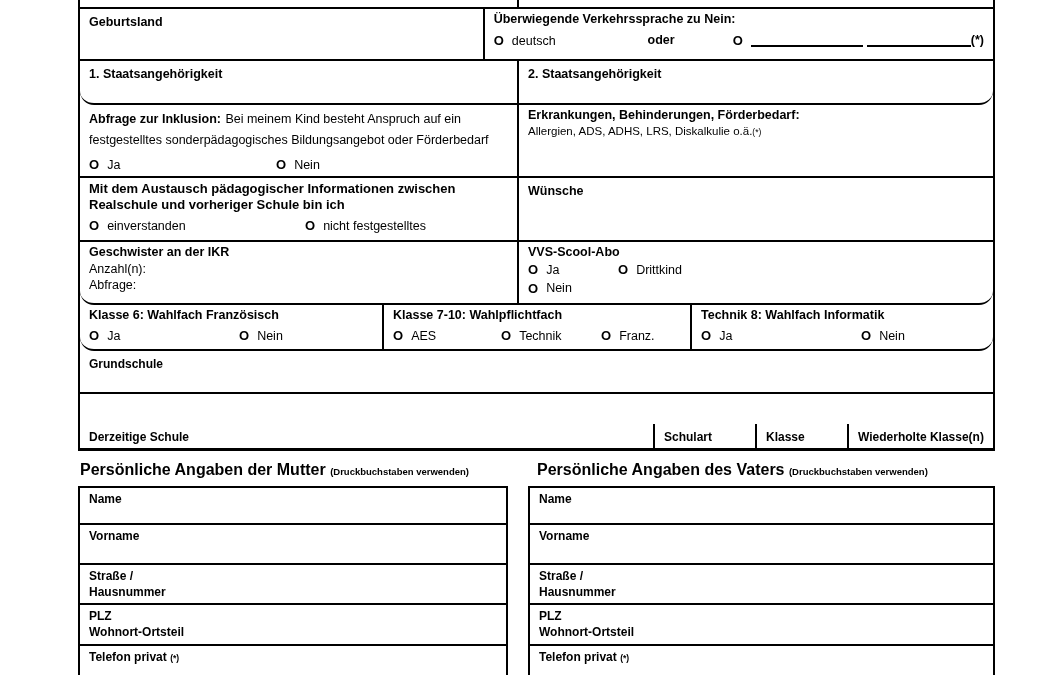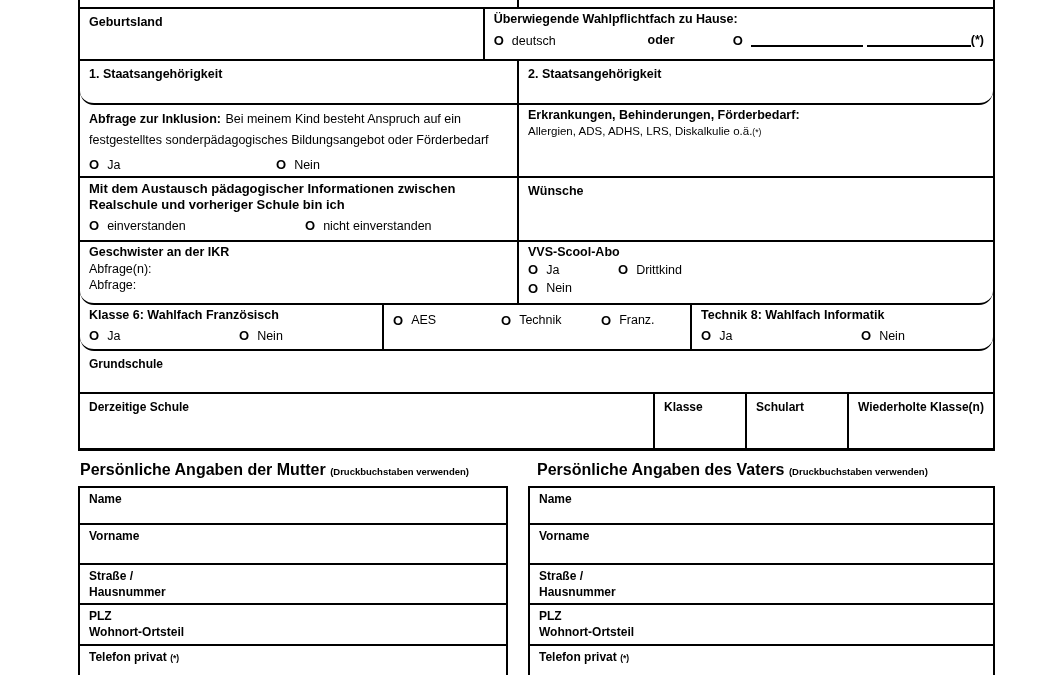--- a/index.html
+++ b/index.html
@@ -12,21 +12,21 @@
   
   .top-table {
     position:absolute; left:78px; top:0; width:917px;
     border-left:2.5px solid #000; border-right:2.5px solid #000;
     border-bottom:3px solid #000;
     background:#fff;
   }
   .sliver { height:9px; border-bottom:2.5px solid #000; display:flex; }
   .sliver .s-left { width:439px; border-right:2px solid #000; }
   .t-row { display:flex; border-bottom:2px solid #000; }
-  .t-row:last-child { border-bottom:none; }
+  .t-row:last-child { border-bottom:none;align-items:flex-end; }
   .t-row.thick { border-bottom:2.5px solid #000;border-radius:14px; }
   .cell { padding:3px 9px 3px 9px; position:relative; }
   .cell.br { border-right:2px solid #000; }
   .w-left { width:439px; }
   .w-rest { flex:1; }
   .lbl { font-weight:700; font-size:12.5px; line-height:1.25; }
   .txt { font-weight:400; font-size:12px; line-height:1.3; }
   .small-star { font-size:8.5px; }
   .radio-line { display:flex; align-items:center; font-size:12.5px; }
   .radio-o { font-weight:700; font-size:13px; margin-right:8px; cursor:pointer; }
@@ -53,21 +53,21 @@
 
     <div class="sliver">
       <div class="s-left"></div>
     </div>
 
     <div class="t-row" style="height:52px">
       <div class="cell br w-left">
         <span class="lbl">Geburtsland</span>
       </div>
       <div class="cell w-rest">
-        <div class="lbl">Überwiegende Wahlpflichtfach zu Hause:</div>
+        <div class="lbl">Überwiegende Verkehrssprache zu Nein:</div>
         <div class="radio-line" style="margin-top:5px">
           <span class="opt">
             <span class="radio-o">O</span>
             <span class="txt" style="font-size:12.5px">deutsch</span>
           </span>
           <span class="lbl" style="margin-left:92px">oder</span>
           <span class="opt" style="margin-left:58px">
             <span class="radio-o">O</span>
           </span>
           <span class="blank" style="width:112px"></span>
@@ -114,33 +114,33 @@
     <div class="t-row" style="height:64px">
       <div class="cell br w-left">
         <div class="lbl" style="font-size:13px">Mit dem Austausch pädagogischer Informationen zwischen Realschule und vorheriger Schule bin ich</div>
         <div class="radio-line" style="margin-top:4px">
           <span class="opt" style="width:216px">
             <span class="radio-o">O</span>
             <span class="txt" style="font-size:12.5px">einverstanden</span>
           </span>
           <span class="opt">
             <span class="radio-o">O</span>
-            <span class="txt" style="font-size:12.5px">nicht einverstanden</span>
+            <span class="txt" style="font-size:12.5px">nicht festgestelltes</span>
           </span>
         </div>
       </div>
       <div class="cell w-rest">
         <span class="lbl">Wünsche</span>
       </div>
     </div>
 
     <div class="t-row thick" style="height:63px">
       <div class="cell br w-left">
         <div class="lbl">Geschwister an der IKR</div>
-        <div class="txt" style="font-size:12.5px">Abfrage(n):</div>
+        <div class="txt" style="font-size:12.5px">Anzahl(n):</div>
         <div class="txt" style="font-size:12.5px">Abfrage:</div>
       </div>
       <div class="cell w-rest">
         <div class="lbl">VVS-Scool-Abo</div>
         <div class="radio-line" style="margin-top:1px">
           <span class="opt" style="width:90px">
             <span class="radio-o">O</span>
             <span class="txt" style="font-size:12.5px">Ja</span>
           </span>
           <span class="opt">
@@ -165,20 +165,21 @@
             <span class="radio-o">O</span>
             <span class="txt" style="font-size:12.5px">Ja</span>
           </span>
           <span class="opt">
             <span class="radio-o">O</span>
             <span class="txt" style="font-size:12.5px">Nein</span>
           </span>
         </div>
       </div>
       <div class="cell br" style="width:308px">
+        <div class="lbl">Klasse 7-10: Wahlpflichtfach</div>
         <div class="radio-line" style="margin-top:4px">
           <span class="opt" style="width:108px">
             <span class="radio-o">O</span>
             <span class="txt" style="font-size:12.5px">AES</span>
           </span>
           <span class="opt" style="width:100px">
             <span class="radio-o">O</span>
             <span class="txt" style="font-size:12.5px">Technik</span>
           </span>
           <span class="opt">
@@ -205,25 +206,25 @@
     <div class="t-row" style="height:43px">
       <div class="cell" style="flex:1">
         <span class="lbl" style="font-size:12px">Grundschule</span>
       </div>
     </div>
 
     <div class="t-row" style="height:54px">
       <div class="cell br" style="width:575px">
         <span class="lbl" style="font-size:12px">Derzeitige Schule</span>
       </div>
+      <div class="cell br" style="width:102px">
+        <span class="lbl" style="font-size:12px">Schulart</span>
+      </div>
       <div class="cell br" style="width:92px">
         <span class="lbl" style="font-size:12px">Klasse</span>
-      </div>
-      <div class="cell br" style="width:102px">
-        <span class="lbl" style="font-size:12px">Schulart</span>
       </div>
       <div class="cell w-rest">
         <span class="lbl" style="font-size:12px">Wiederholte Klasse(n)</span>
       </div>
     </div>
 
   </div>
 
   <div class="section-title" style="left:80px; top:461px">
     <span>Persönliche Angaben der Mutter</span>

